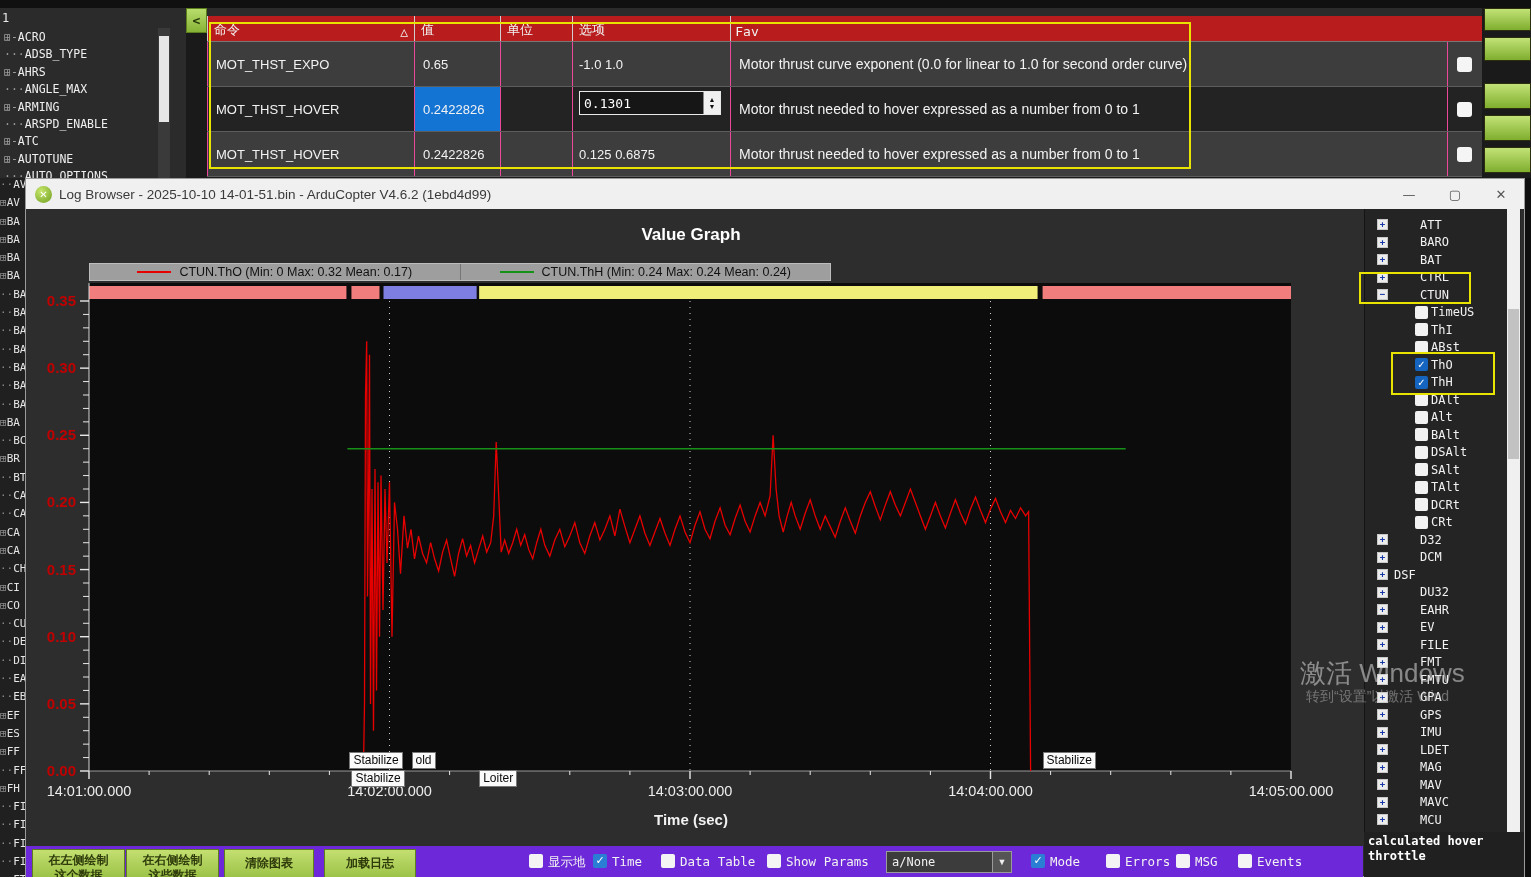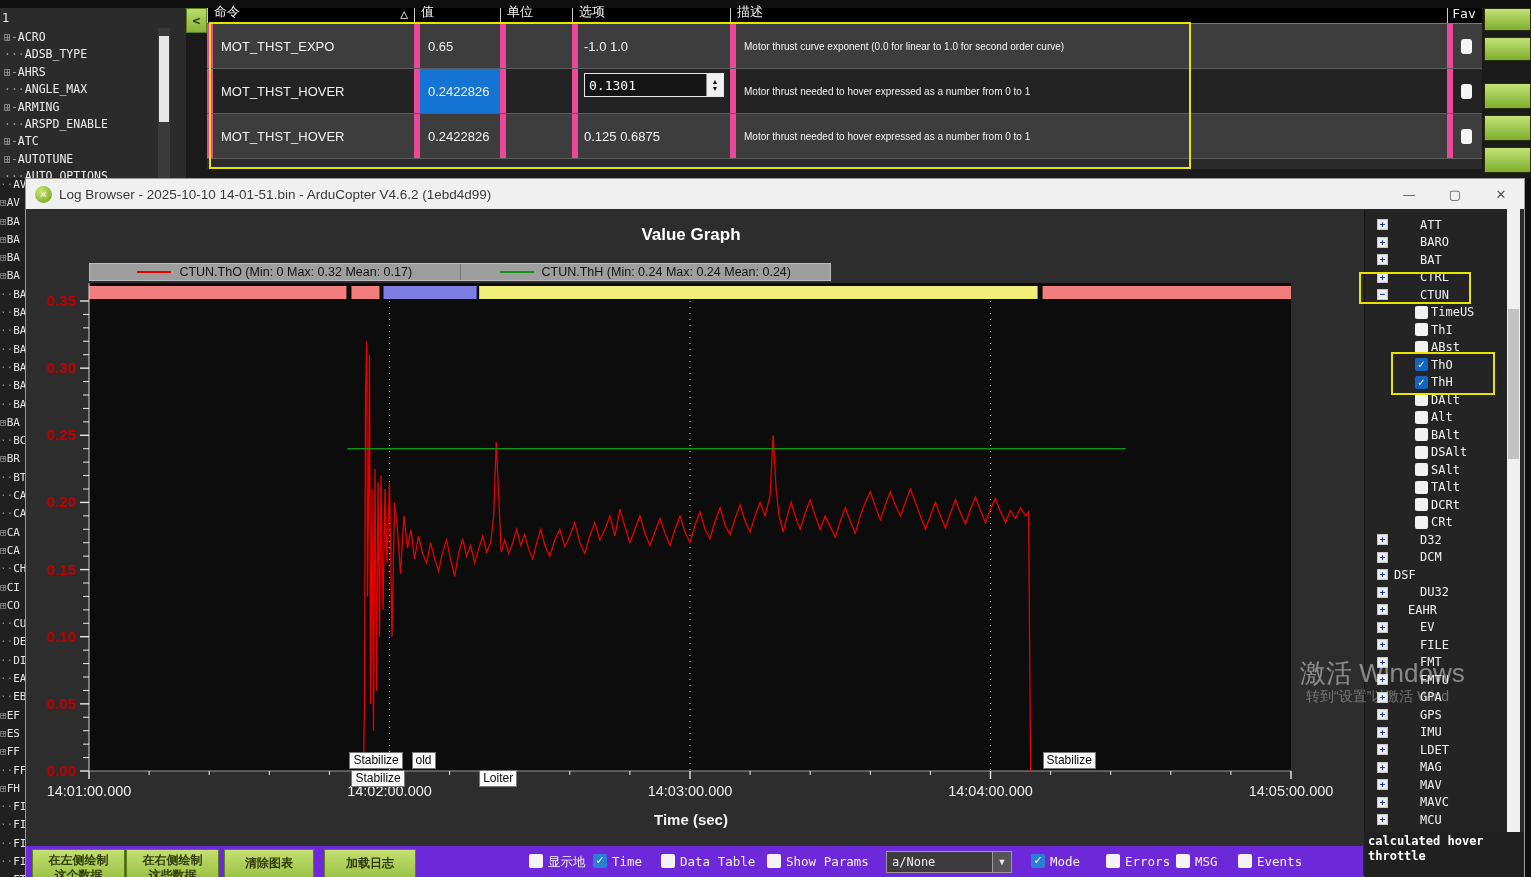--- a/index.html
+++ b/index.html
@@ -16,25 +16,25 @@
   .ptree-row .tglyph { color:#9a9a9a; }
   #param-scroll { position:absolute; left:158px; top:20px; width:12px; height:150px; background:#3a3a3a; }
   #param-scroll .thumb { position:absolute; left:1px; top:8px; width:10px; height:86px; background:#e6e6e6; }
   #collapse-btn { position:absolute; left:186px; top:8px; width:21px; height:25px;
                   background:linear-gradient(#b9dd6d,#86b335); border:1px solid #5d801c;
                   color:#23350a; font:bold 13px "DejaVu Sans Mono", monospace; cursor:pointer; }
 
   
   #param-table { position:absolute; left:207px; top:8px; width:1275px; height:161px; background:#2b2b2b;
                  color:#f2f2f2; font:13px "Liberation Sans", sans-serif; }
-  .pt-header { display:flex; height:16px; background:#000000; border-bottom:1px solid #777; align-items:center; }
+  .pt-header { display:flex; height:26px; background:#b91c1c; border-bottom:1px solid #777; align-items:center;margin-top:8px; }
   .pt-header .cell { border-left:1px solid #cfcfcf; padding:2px 6px; height:100%; display:flex; align-items:flex-end; font:13px "DejaVu Sans Mono", monospace; }
   .pt-row { display:flex; height:45px; border-bottom:1px solid #5d5d5d; }
-  .pt-row .cell { border-left:6px solid #ec4899; padding:0 8px; display:flex; align-items:center; overflow:hidden; white-space:nowrap; }
-  .c-cmd{width:207px;} .c-val{width:86px;} .c-unit{width:72px;} .c-opt{width:158px;} .c-desc{width:717px; font-size:10px;} .c-fav{width:33px; justify-content:center;}
+  .pt-row .cell { border-left:1px solid #ec4899; padding:0 8px; display:flex; align-items:center; overflow:hidden; white-space:nowrap; }
+  .c-cmd{width:207px;} .c-val{width:86px;} .c-unit{width:72px;} .c-opt{width:158px;} .c-desc{width:717px; font-size:14px;} .c-fav{width:33px; justify-content:center;}
   .row-a { background:#3d3d3d; } .row-b { background:#232323; }
   .val-selected { background:#1474d4; }
   .fav-box { width:15px; height:15px; background:#f5f5f5; border-radius:3px; }
   .spin-wrap { display:flex; align-items:center; border:1px solid #e8e8e8; background:#161616; height:24px; width:142px; }
   .spin-wrap .spin-val { flex:1; padding:0 4px; font:13px "DejaVu Sans Mono", monospace; color:#fff; }
   .spin-btns { width:17px; height:22px; background:#f0f0f0; border-left:1px solid #888;
                display:flex; flex-direction:column; align-items:center; justify-content:center; color:#111; font-size:7px; line-height:1; }
   #yellow-box-table { position:absolute; left:209px; top:22px; width:982px; height:147px;
                       border:2px solid #e8e400; pointer-events:none; z-index:30; }
 
@@ -147,21 +147,20 @@
 
   <div id="param-table">
       <div class="pt-header">
         <div class="cell c-cmd" style="justify-content:space-between">
           <span>命令</span>
           <span>△</span>
         </div>
         <div class="cell c-val">值</div>
         <div class="cell c-unit">单位</div>
         <div class="cell c-opt">选项</div>
-        <div class="cell c-desc">描述</div>
         <div class="cell c-fav">Fav</div>
       </div>
       <div class="pt-row row-a">
         <div class="cell c-cmd">MOT_THST_EXPO</div>
         <div class="cell c-val">0.65</div>
         <div class="cell c-unit"></div>
         <div class="cell c-opt" style="padding:2px 6px">-1.0 1.0</div>
         <div class="cell c-desc">Motor thrust curve exponent (0.0 for linear to 1.0 for second order curve)</div>
         <div class="cell c-fav">
           <span class="fav-box"></span>
@@ -455,21 +454,21 @@
           <div class="tr-row">
             <span class="tr-exp">+</span>
             <span style="">DSF</span>
           </div>
           <div class="tr-row">
             <span class="tr-exp">+</span>
             <span style="margin-left: 26px;">DU32</span>
           </div>
           <div class="tr-row">
             <span class="tr-exp">+</span>
-            <span style="margin-left: 14px;">EAHR</span>
+            <span style="margin-left: 26px;">EAHR</span>
           </div>
           <div class="tr-row">
             <span class="tr-exp">+</span>
             <span style="margin-left: 26px;">EV</span>
           </div>
           <div class="tr-row">
             <span class="tr-exp">+</span>
             <span style="margin-left: 26px;">FILE</span>
           </div>
           <div class="tr-row">

